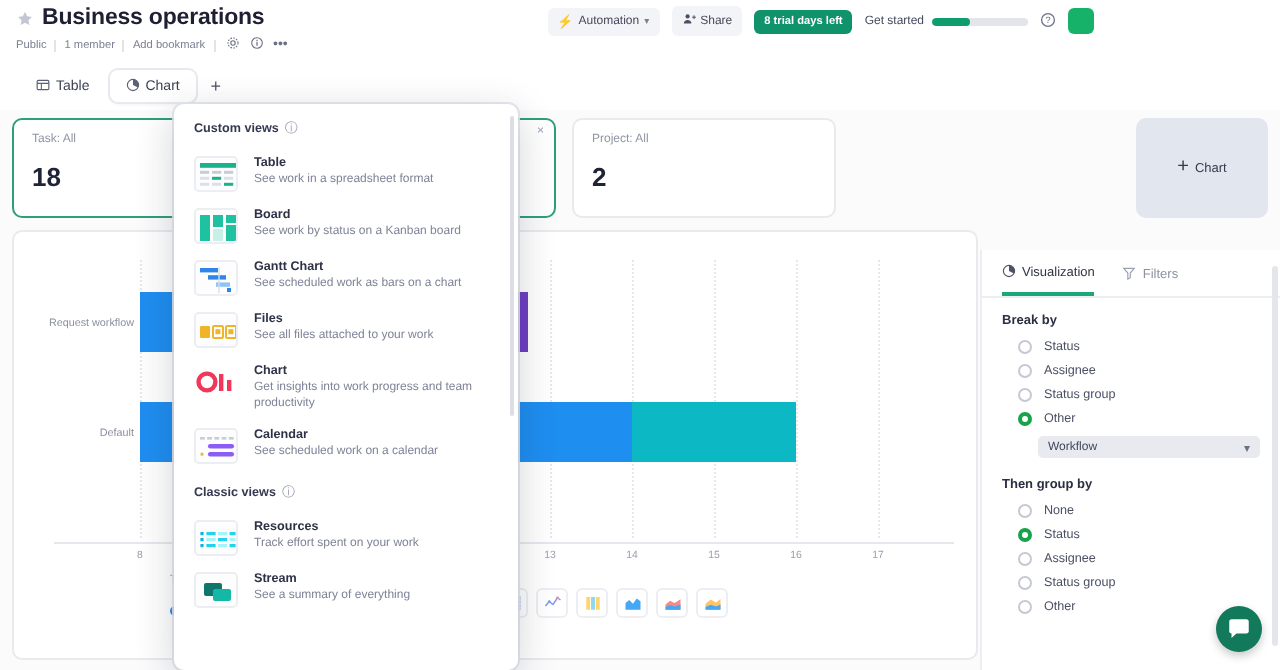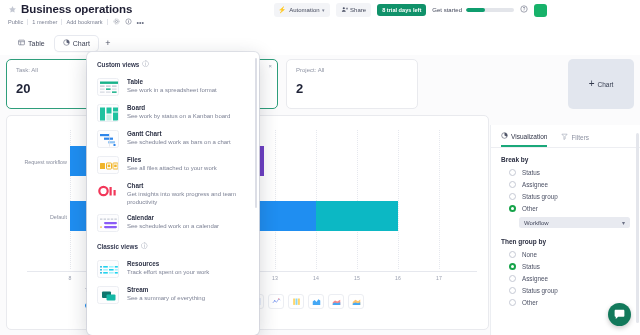--- a/index.html
+++ b/index.html
@@ -206,21 +206,21 @@
       <span>Chart</span>
     </div>
     <div class="tab-add">+</div>
   </div>
 
   <div class="canvas">
 
     <div class="kpi-row">
       <div class="kpi sel">
         <div class="kpi-label">Task: All</div>
-        <div class="kpi-val">20</div>
+        <div class="kpi-val">18</div>
       </div>
       <div class="kpi sel">
         <span class="kpi-x">×</span>
       </div>
       <div class="kpi">
         <div class="kpi-label">Project: All</div>
         <div class="kpi-val">2</div>
       </div>
     </div>
 

